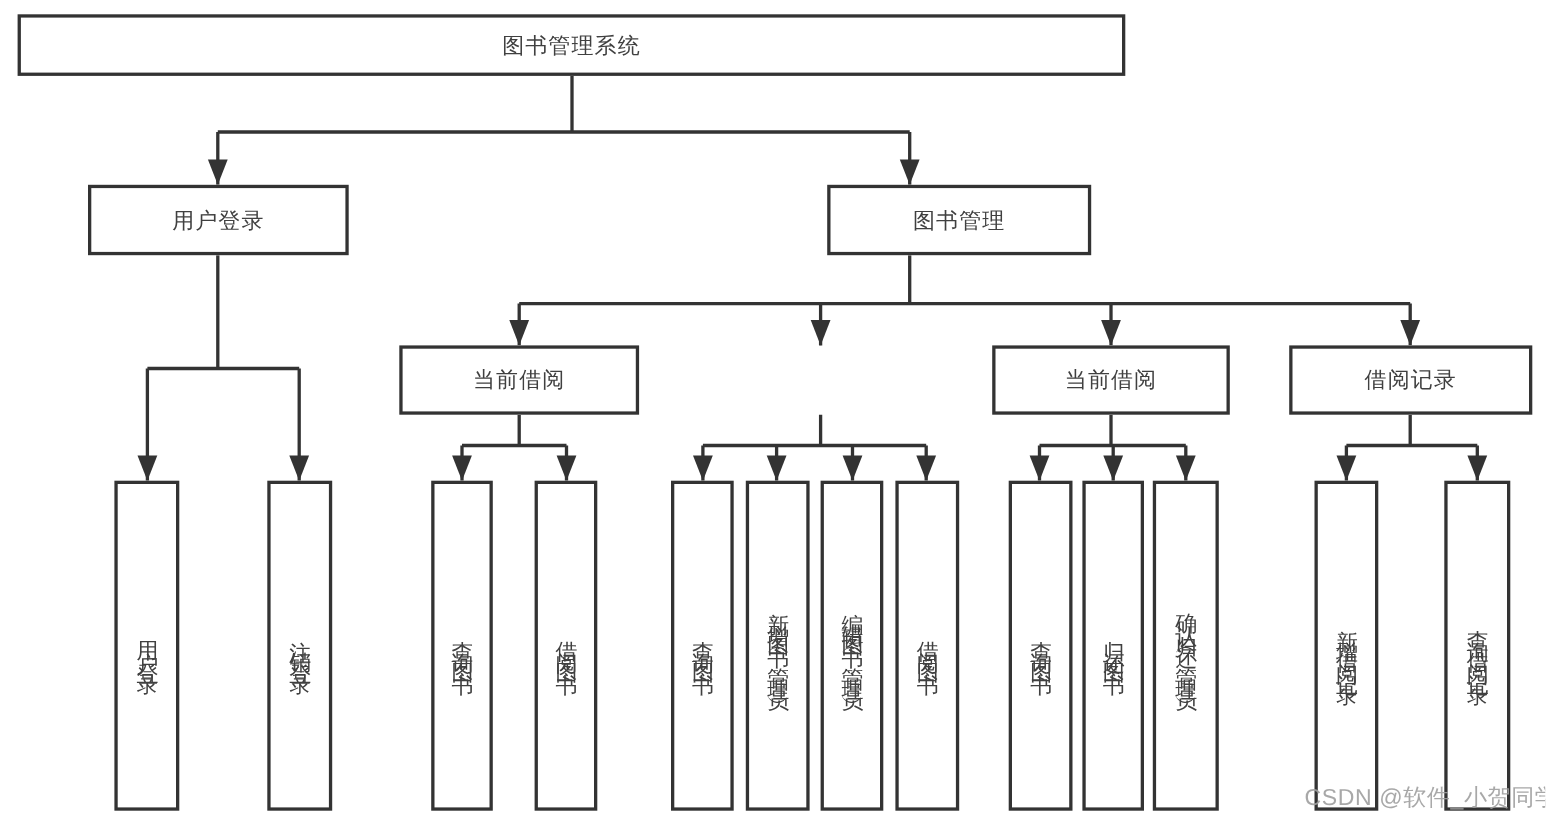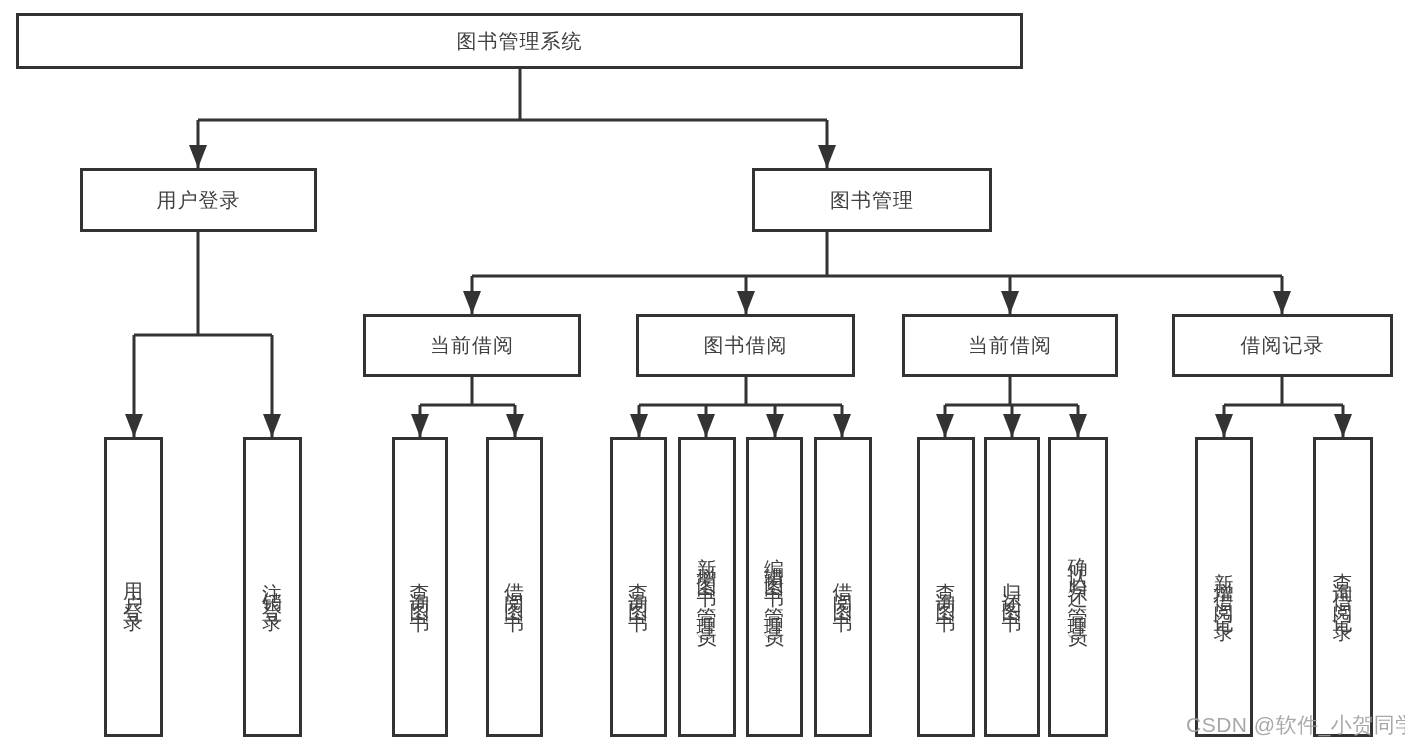--- a/index.html
+++ b/index.html
@@ -97,21 +97,20 @@
       <use href="#ah" transform="translate(1343,437)"></use>
     </g>
   </svg>
 
   <div class="node hbox" style="left:16px; top:13px; width:1007px; height:56px;">图书管理系统</div>
 
   <div class="node hbox" style="left:80px; top:168px; width:237px; height:64px;">用户登录</div>
   <div class="node hbox" style="left:707px; top:168px; width:240px; height:64px;margin-left:45px;">图书管理</div>
 
   <div class="node hbox" style="left:363px; top:314px; width:218px; height:63px;">当前借阅</div>
-  <div class="node hbox" style="left:636px; top:314px; width:219px; height:63px;">图书借阅</div>
   <div class="node hbox" style="left:902px; top:314px; width:216px; height:63px;">当前借阅</div>
   <div class="node hbox" style="left:1172px; top:314px; width:221px; height:63px;">借阅记录</div>
 
   <div class="node vbox" style="left:104px; width:59px;">
     <span class="vtext">用户登录</span>
   </div>
   <div class="node vbox" style="left:243px; width:59px;">
     <span class="vtext">注销登录</span>
   </div>
 

